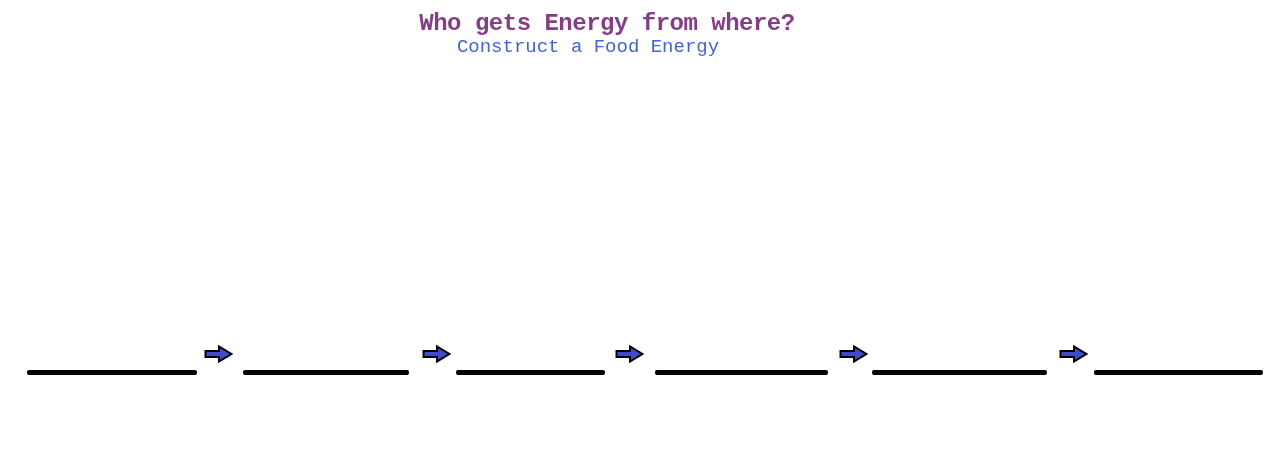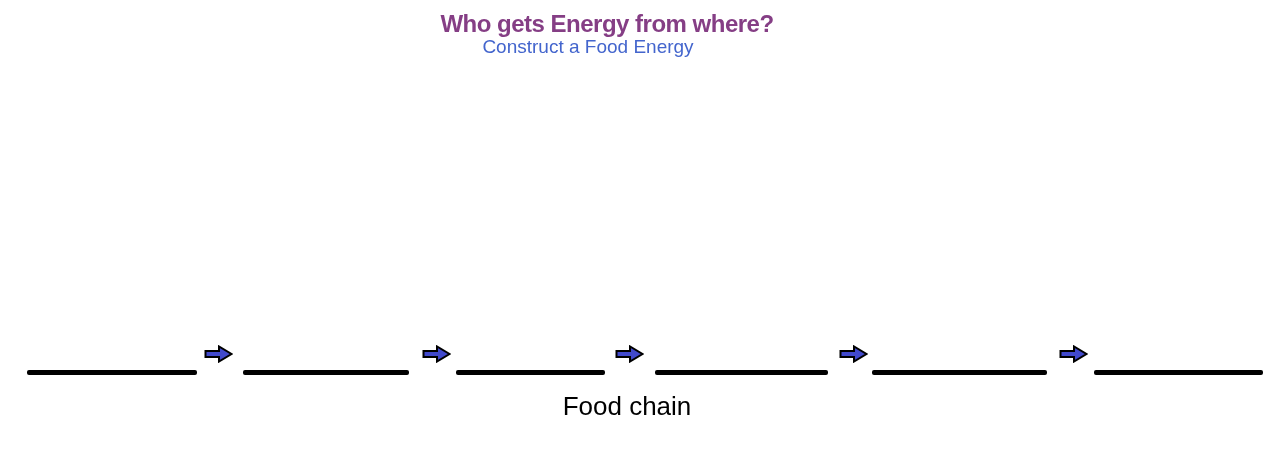--- a/index.html
+++ b/index.html
@@ -3,21 +3,21 @@
 <meta charset="utf-8">
 <style>
   html, body { margin: 0; padding: 0; }
   body { background: #ffffff; }
   .stage {
     position: relative;
     width: 1283px;
     height: 452px;
     background: #ffffff;
     overflow: hidden;
-    font-family: Liberation Sans, sans-serif;
+    font-family: Liberation Mono, monospace;
   }
   .title {
     position: absolute;
     top: 10px;
     left: 607px;
     transform: translateX(-50%);
     font-size: 24px;
     font-weight: bold;
     letter-spacing: -0.5px;
     color: #853E85;
@@ -104,15 +104,14 @@
     <div class="blank b5"></div>
 
     <svg class="arrow a5" viewBox="0 0 29 18" xmlns="http://www.w3.org/2000/svg">
       <polygon points="1.5,6 15,6 15,1.5 27.5,9 15,16.5 15,12 1.5,12" fill="#4149CC" stroke="#000000" stroke-width="2" stroke-linejoin="miter"></polygon>
     </svg>
 
     <div class="blank b6"></div>
 
   </div>
 
-  <div class="chain-label">Food chain</div>
 
 </div>
 
 </body></html>

